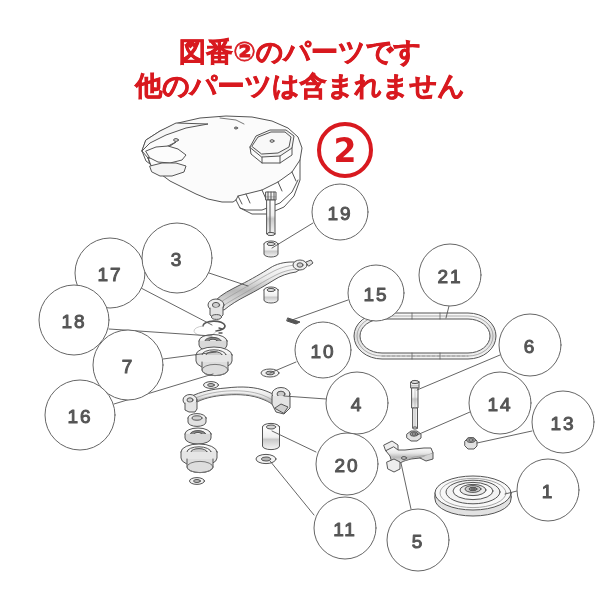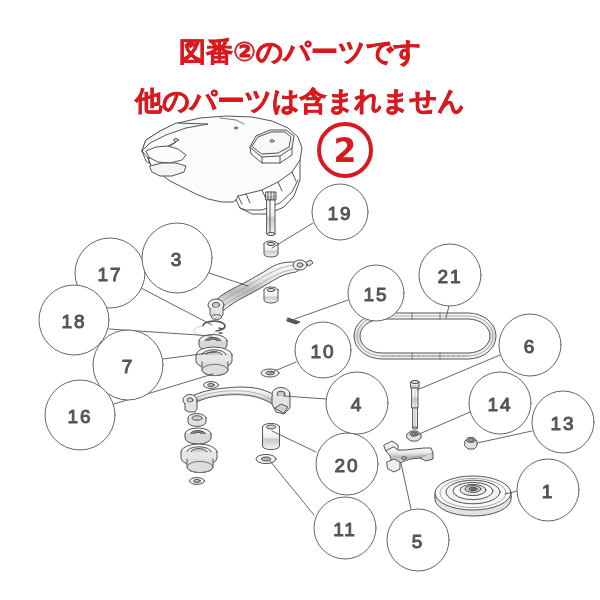--- a/index.html
+++ b/index.html
@@ -36,21 +36,21 @@
     font-family: "DejaVu Sans", "Liberation Sans", sans-serif;
     font-weight: bold;
     font-size: 27px;
     line-height: 32px;
     letter-spacing: 0px;
     color: #d8191f;
     -webkit-text-stroke: 0.7px #d8191f;
     white-space: nowrap;
   }
   .notice-line-1 { margin-top: 36px; }
-  .notice-line-2 { margin-top: 17px; }
+  .notice-line-2 { margin-top: 2px; }
 
   .marker-circle {
     position: absolute;
     width: 56px;
     height: 56px;
     border: 4px solid #d8191f;
     border-radius: 50%;
     box-sizing: border-box;
     display: flex;
     align-items: center;

